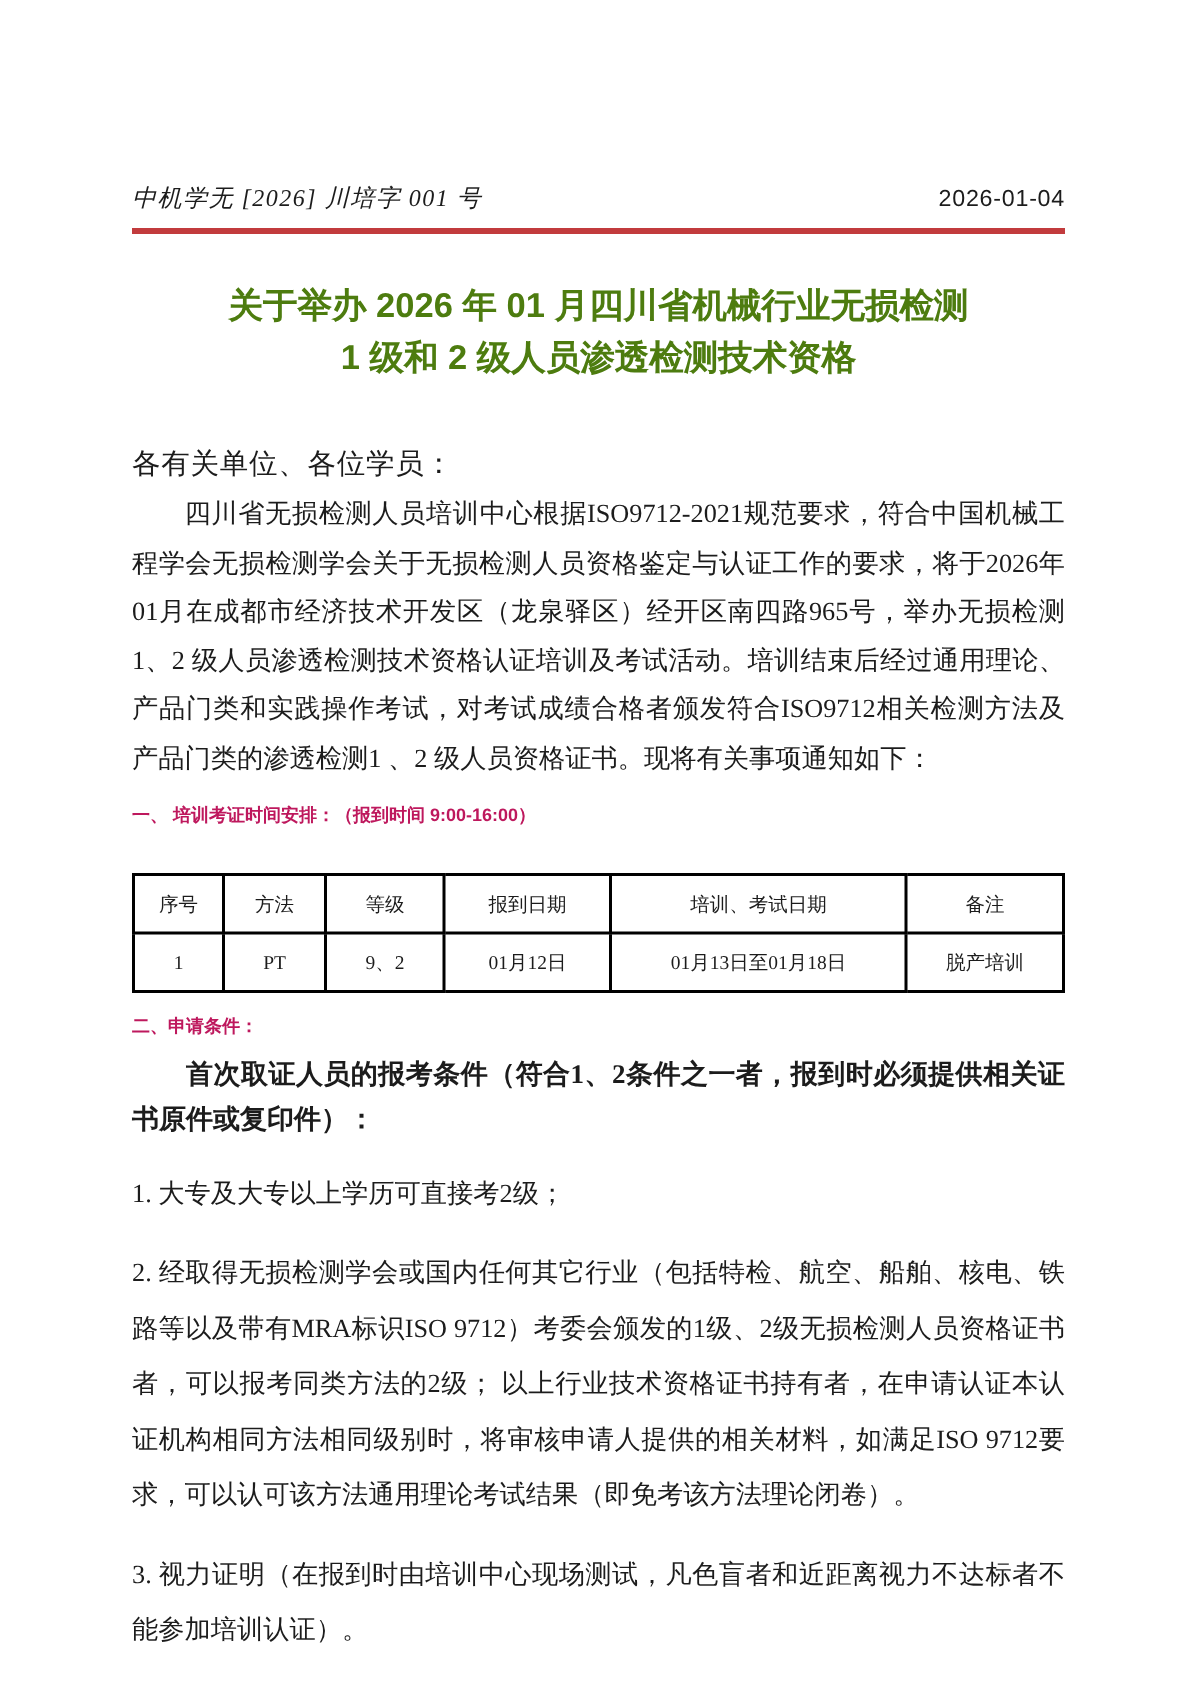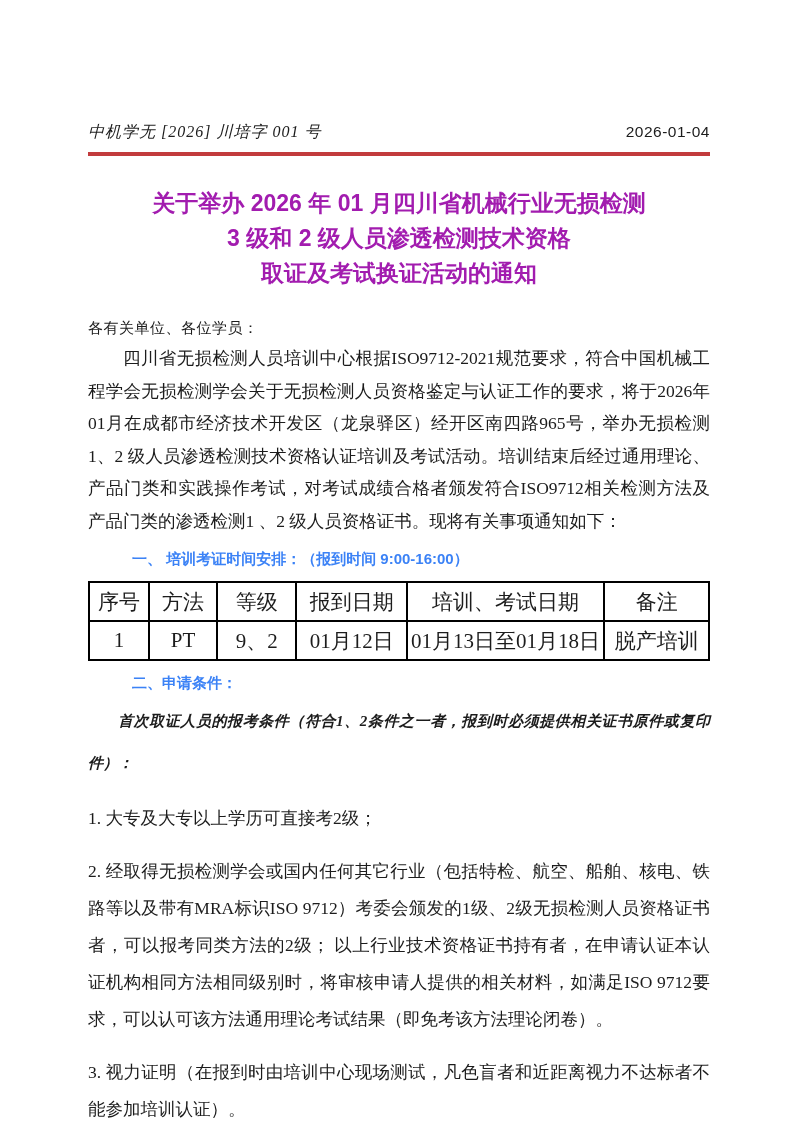--- a/index.html
+++ b/index.html
@@ -31,60 +31,58 @@
 
   .red-rule { margin-top:9px; height:4px; background:#c23b3d; }
 
   .notice-title {
     margin-top:30px;
     text-align:center;
     font-weight:bold;
     font-size:23px;
     line-height:35px;
     font-family:"Liberation Sans", sans-serif;
-    color:#a21caf;
+    color:#4d7c0f;
   }
 
-  .salutation { margin-top:28px; font-size:15px; letter-spacing:0.5px; }
+  .salutation { margin-top:40px; font-size:19px; letter-spacing:0.5px; }
 
   .para {
     font-size:17.5px; line-height:32.5px;
     text-align:justify; text-justify:inter-ideograph;
     margin:4px 0 0 0;
   }
   .indent { text-indent:2em; }
 
   .sec-heading {
     margin-top:7px;
     font-family:"Liberation Sans", sans-serif;
-    font-weight:bold; font-size:15px; line-height:30px;
-    color:#3b82f6;
-    margin-left:44px;
+    font-weight:bold; font-size:12px; line-height:30px;
+    color:#be185d;
   }
 
   table.schedule {
-    width:100%; margin-top:7px;
+    width:100%; margin-top:24px;
     border-collapse:collapse;
-    font-size:21px; text-align:center;
+    font-size:13px; text-align:center;
     table-layout:fixed;
   }
   table.schedule td {
     border:2px solid #000;
     height:37px;
     padding:0 2px;
     vertical-align:middle;
   }
   .c0{width:9.3%} .c1{width:10.6%} .c2{width:12.6%} .c3{width:17.9%} .c4{width:32.7%} .c5{width:16.9%}
 
   .para-b {
     font-weight:bold;
-    font-size:15px; line-height:42px;
+    font-size:18px; line-height:30px;
     text-align:justify;
     margin-top:2px;
-    font-style:italic;
   }
   .item {
     font-size:17.5px; line-height:37px;
     text-align:justify;
     margin-top:16px;
   }
 </style>
 </head>
 <body>
 
@@ -93,22 +91,21 @@
 
   <div class="doc-line">
     <span class="doc-no">中机学无 [2026] 川培字 001 号</span>
     <span class="doc-date">2026-01-04</span>
   </div>
 
   <div class="red-rule"></div>
 
   <div class="notice-title">
     <div>关于举办 2026 年 01 月四川省机械行业无损检测</div>
-    <div>3 级和 2 级人员渗透检测技术资格</div>
-    <div>取证及考试换证活动的通知</div>
+    <div>1 级和 2 级人员渗透检测技术资格</div>
   </div>
 
   <div class="salutation">各有关单位、各位学员：</div>
 
   <div class="para indent">四川省无损检测人员培训中心根据ISO9712-2021规范要求，符合中国机械工程学会无损检测学会关于无损检测人员资格鉴定与认证工作的要求，将于2026年01月在成都市经济技术开发区（龙泉驿区）经开区南四路965号，举办无损检测 1、2 级人员渗透检测技术资格认证培训及考试活动。培训结束后经过通用理论、产品门类和实践操作考试，对考试成绩合格者颁发符合ISO9712相关检测方法及产品门类的渗透检测1 、2 级人员资格证书。现将有关事项通知如下：</div>
 
   <div class="sec-heading">一、 培训考证时间安排：（报到时间 9:00-16:00）</div>
 
   <table class="schedule">
     <tbody>

